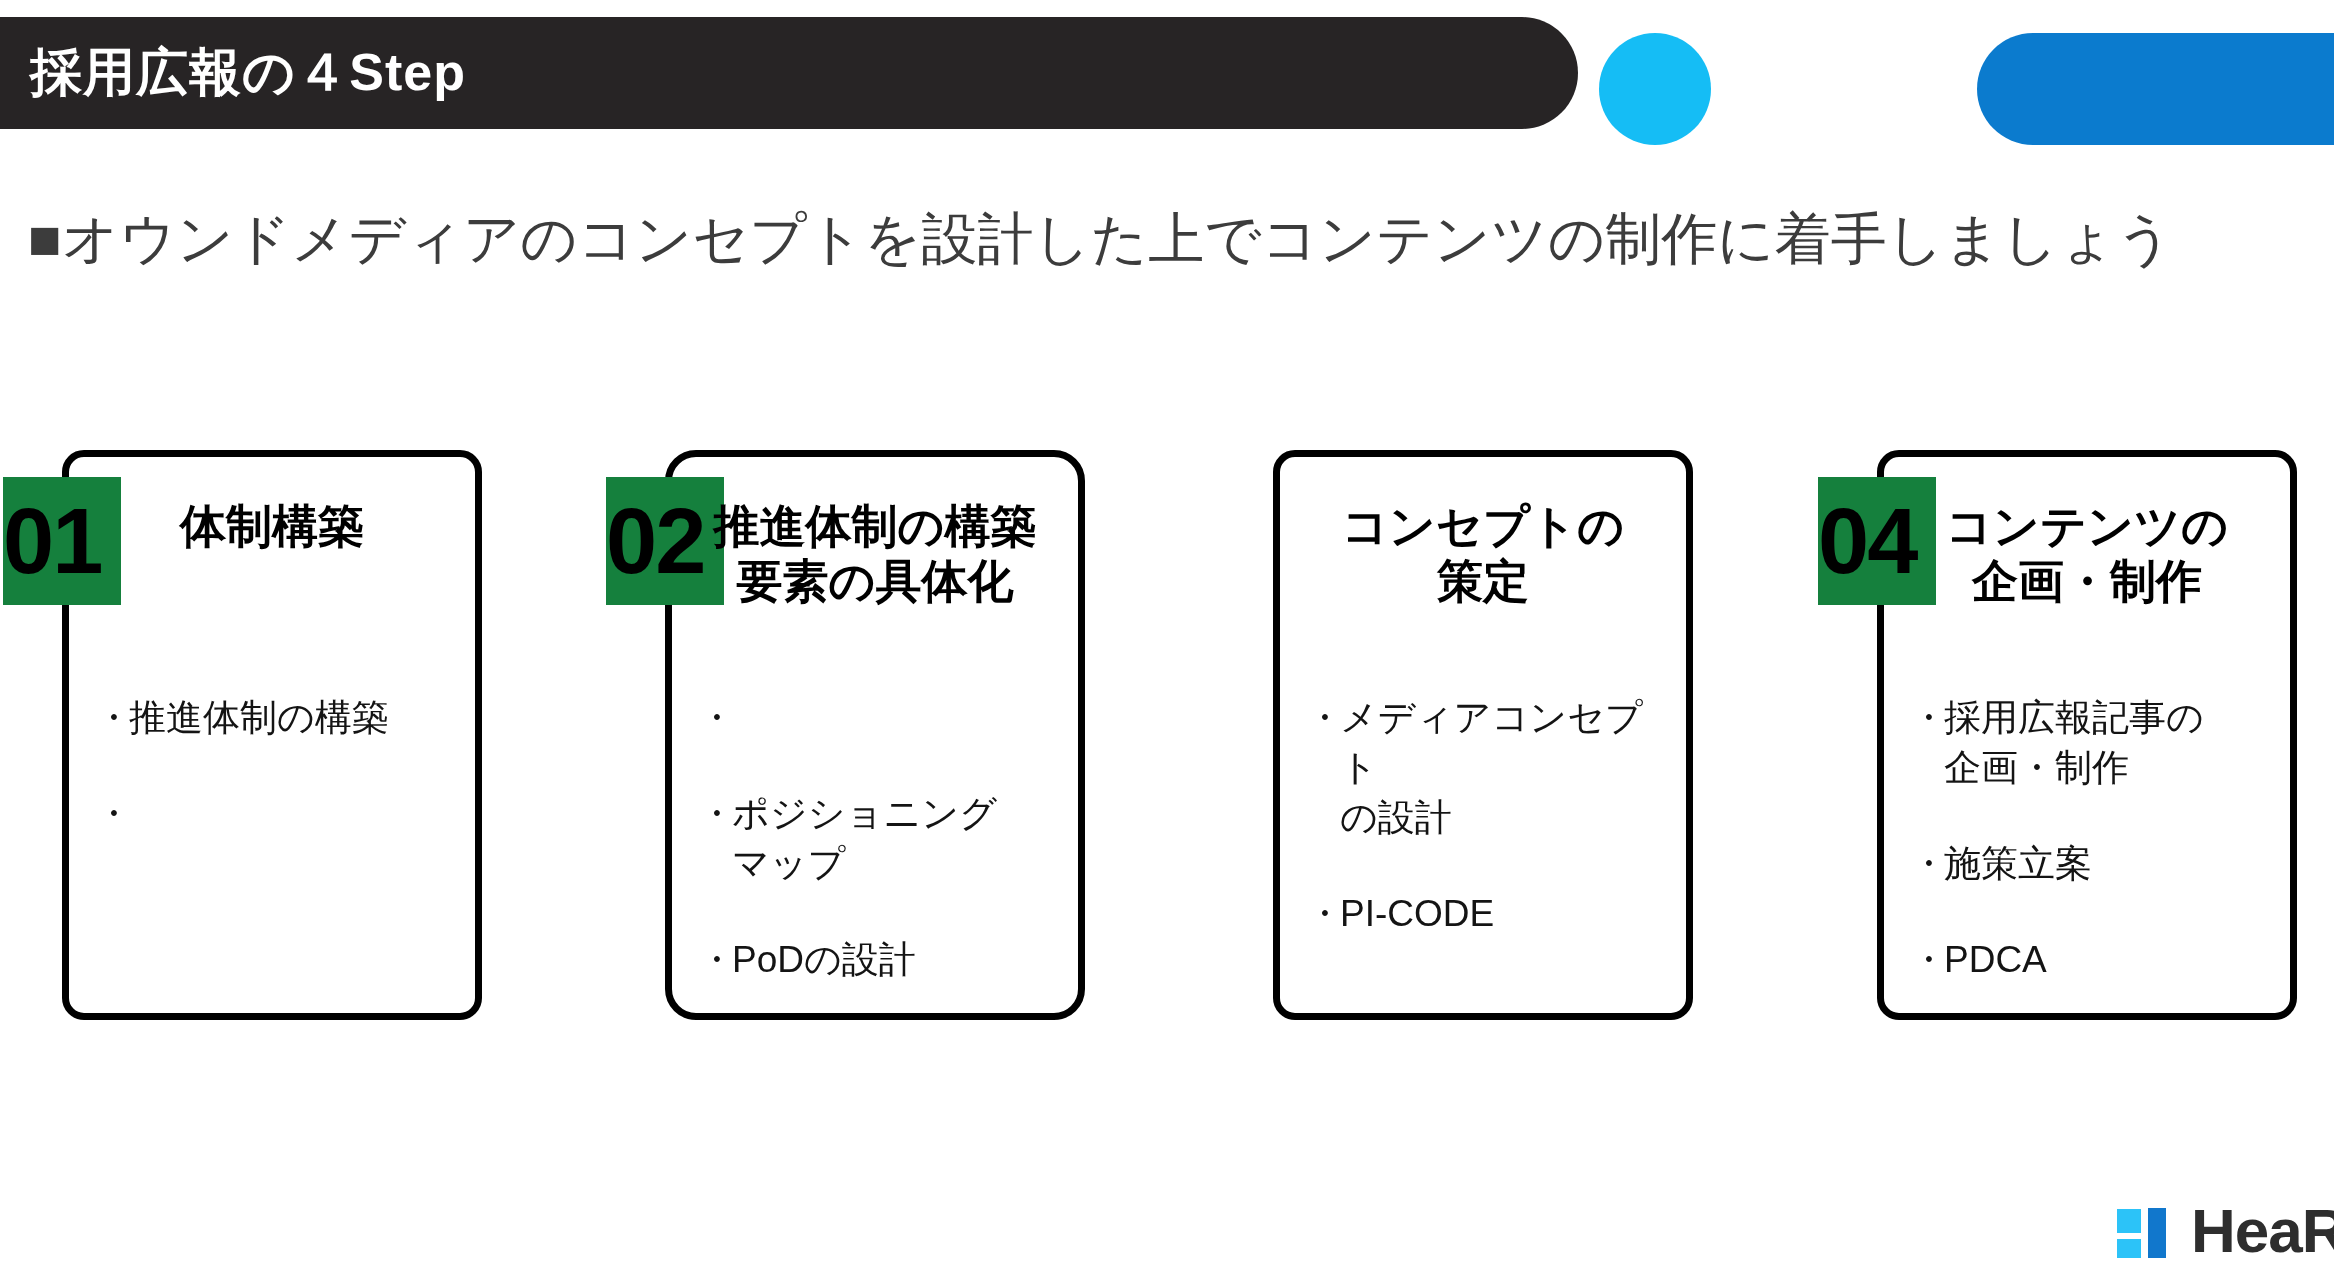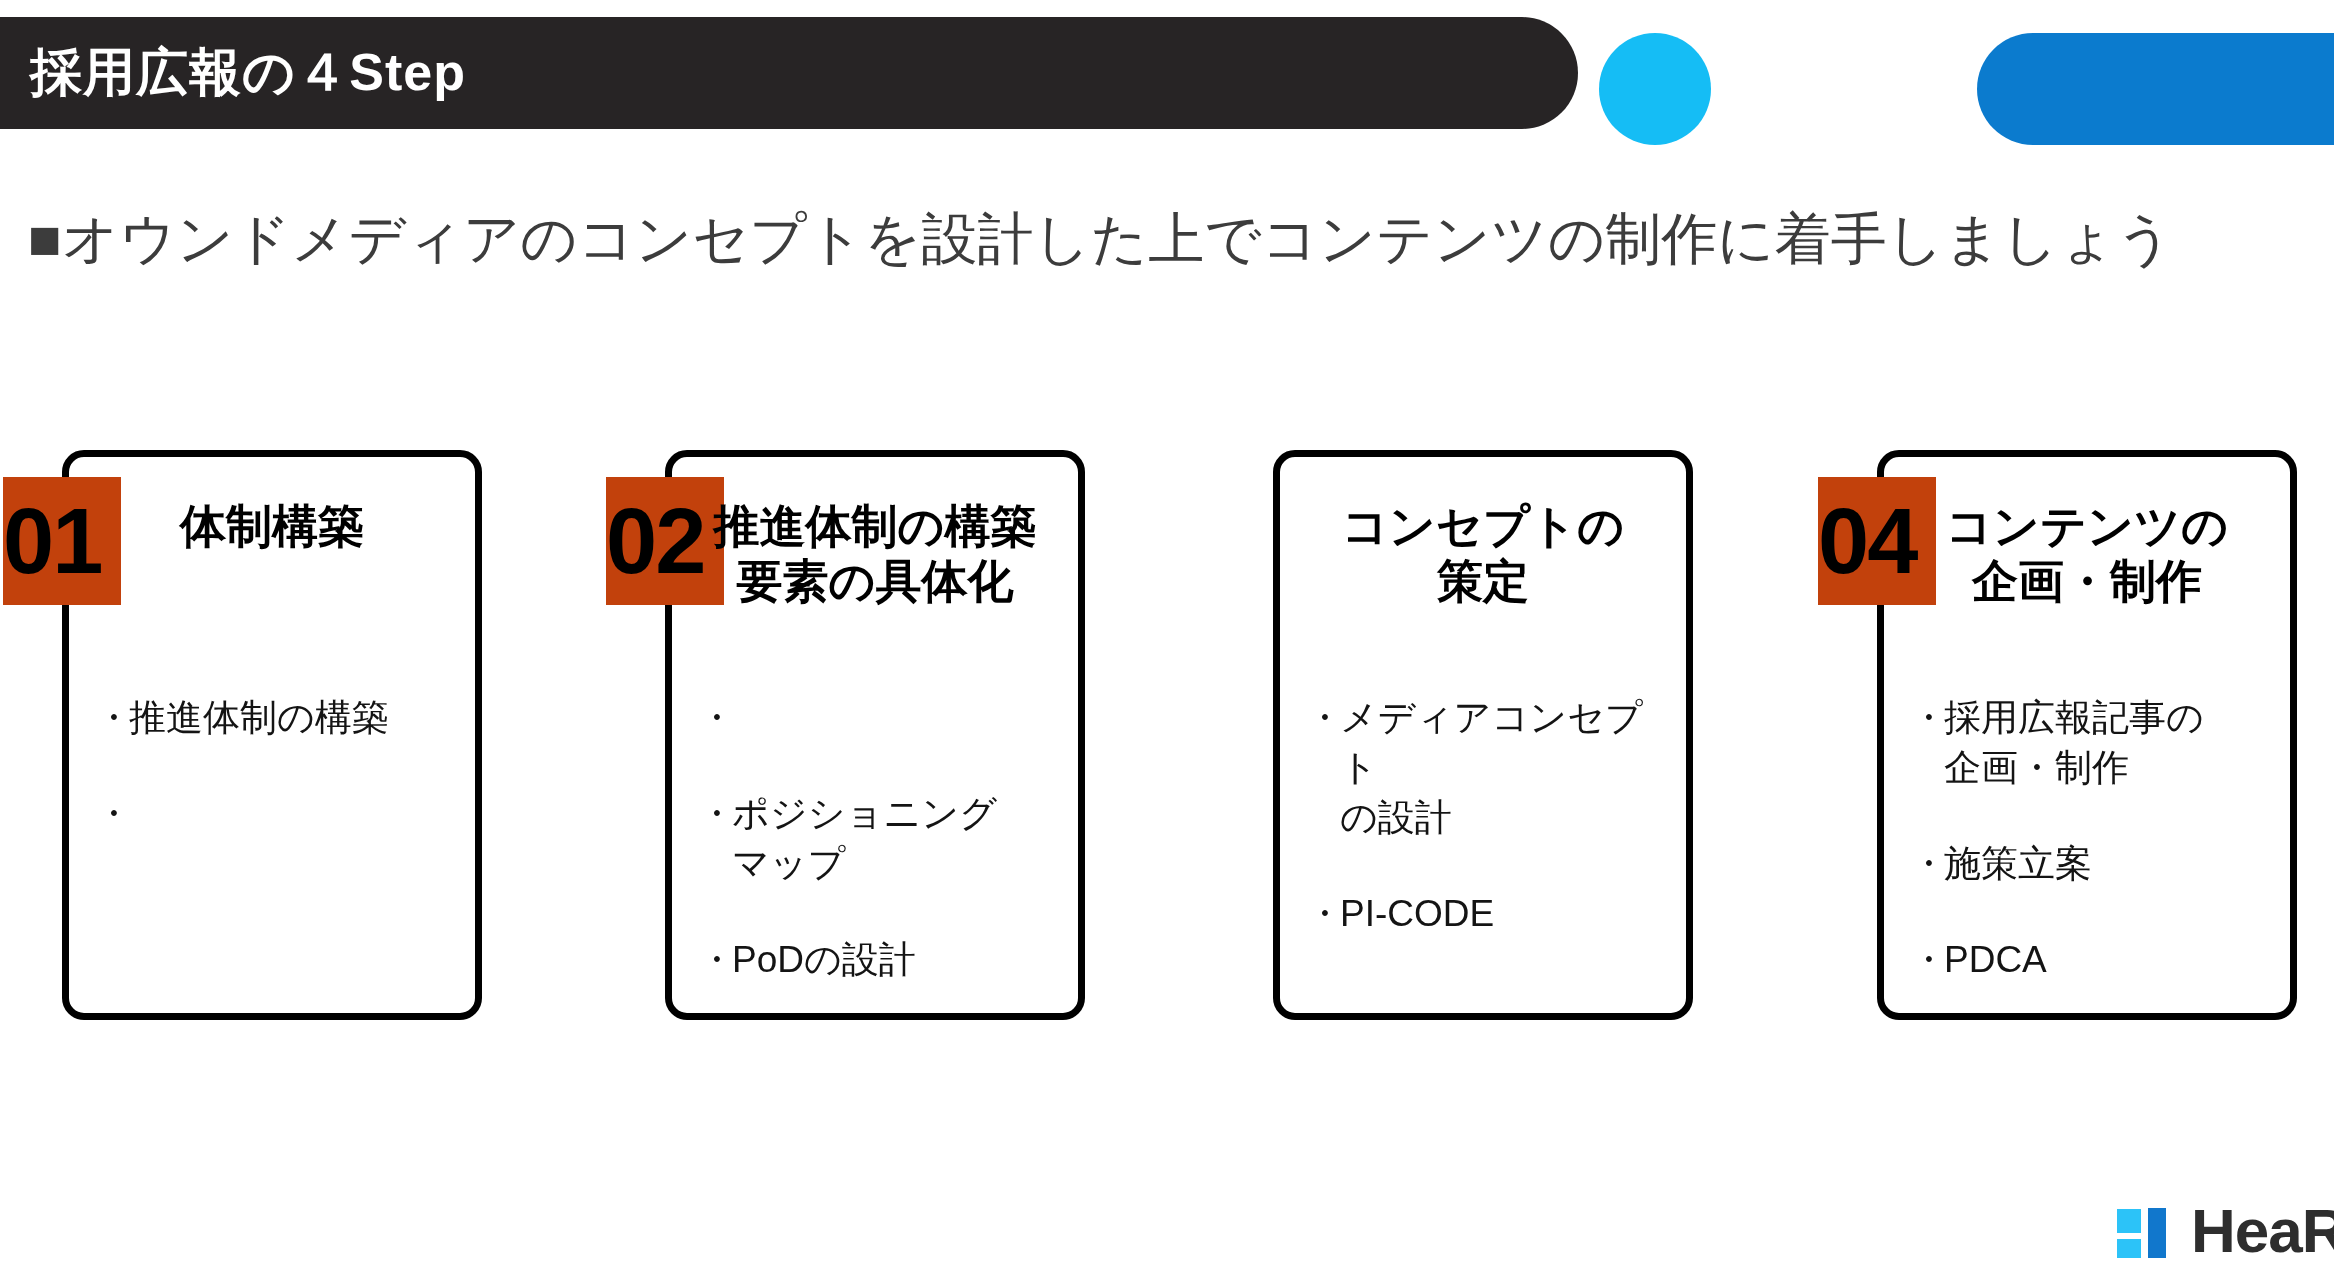--- a/index.html
+++ b/index.html
@@ -50,27 +50,27 @@
   
   .step-box{
     position:absolute;top:450px;
     width:420px;height:570px;
     border:7px solid #000;
     border-radius:22px;
     box-sizing:border-box;
     background:#fff;
   }
   .step-box.s1{left:62px;}
-  .step-box.s2{left:665px;}
+  .step-box.s2{left:665px;border-radius:31px;}
   .step-box.s3{left:1273px;}
   .step-box.s4{left:1877px;}
   .step-number{
     position:absolute;left:-66px;top:20px;
     height:128px;width:118px;
-    background:#c2410c;
+    background:#15803d;
     display:flex;align-items:center;justify-content:flex-start;
     font-size:92px;
     font-weight:900;
     line-height:1;
     color:#000;
     letter-spacing:-2px;
   }
   .step-title{
     position:absolute;left:0;right:0;top:42px;
     text-align:center;

